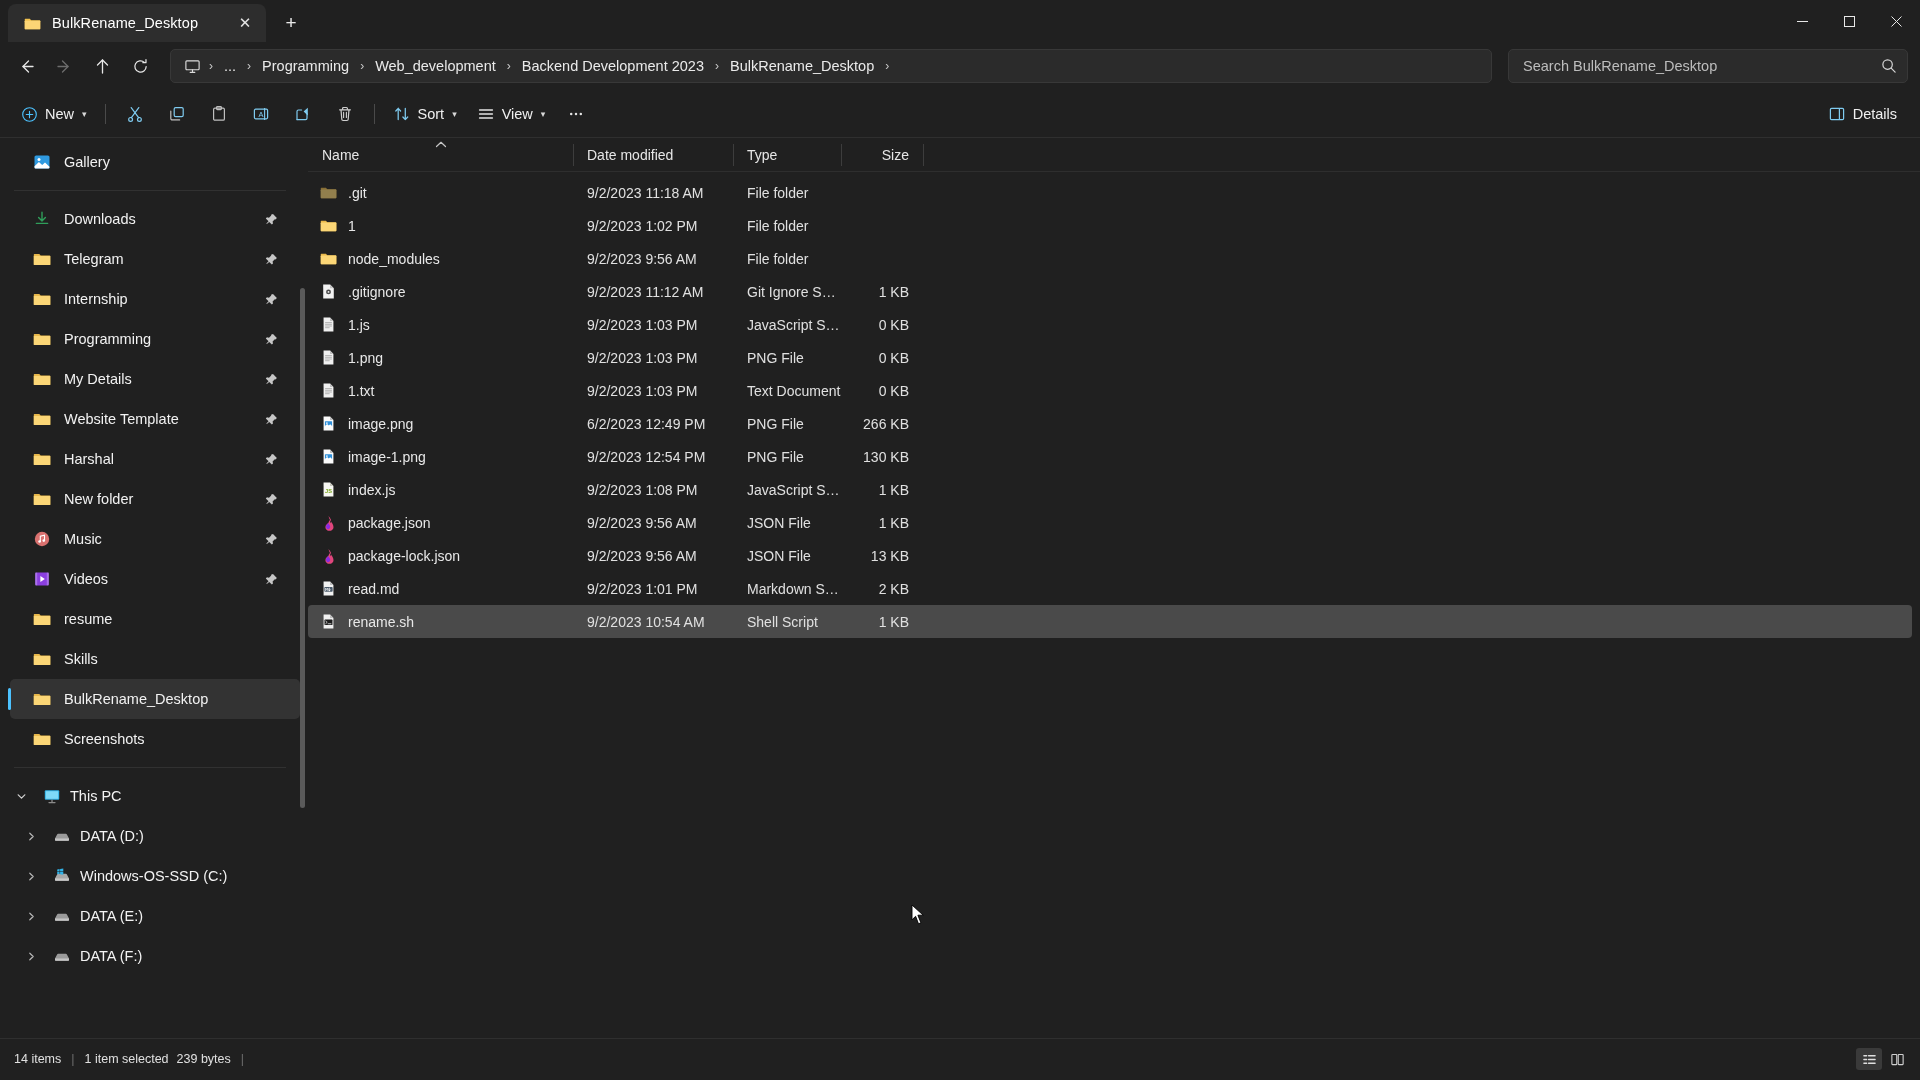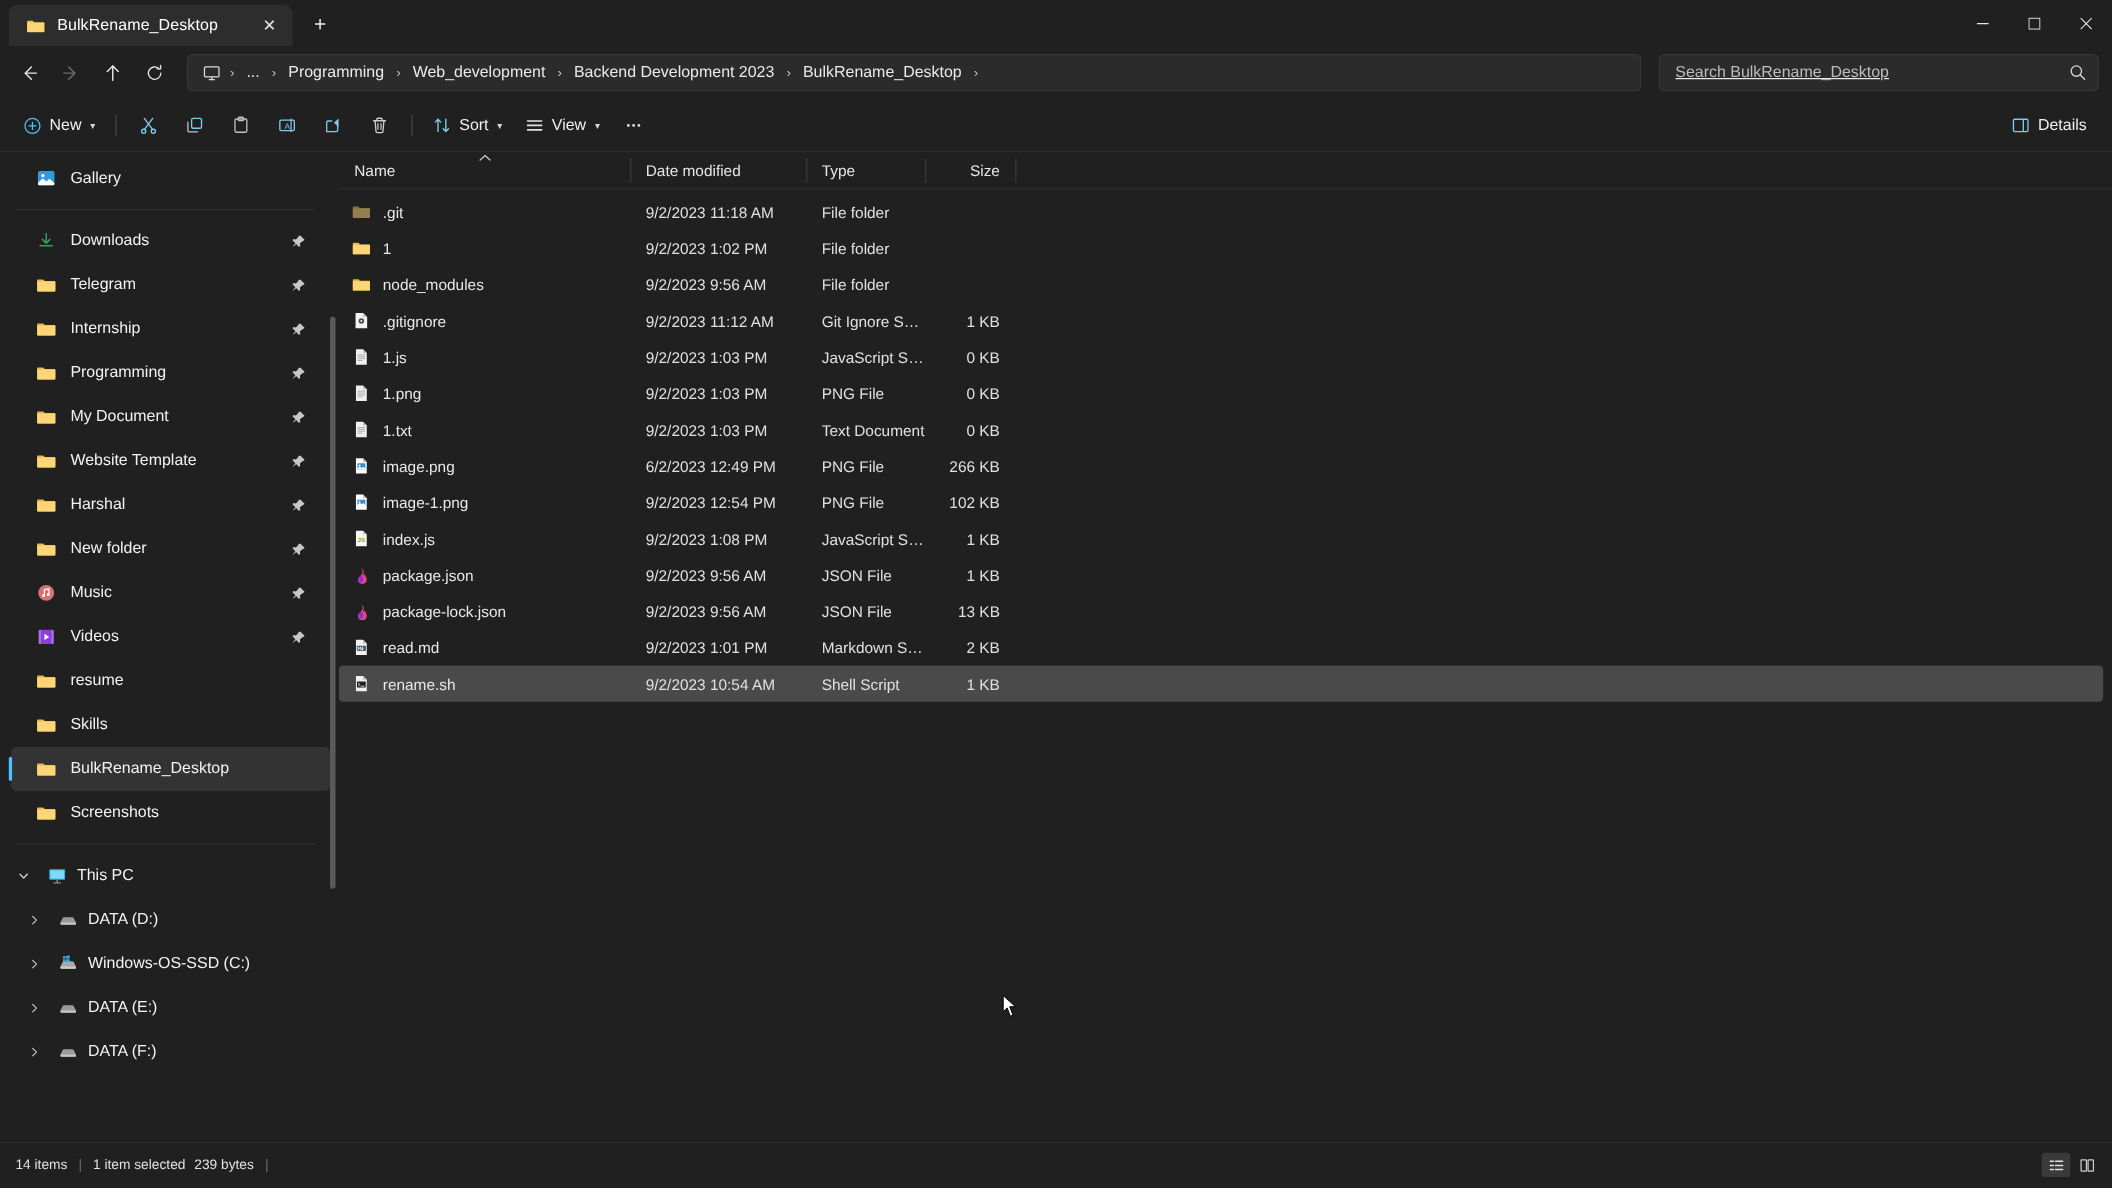--- a/index.html
+++ b/index.html
@@ -54,21 +54,21 @@
     display: flex; align-items: center; padding: 0 8px; gap: 1px; min-width: 0;
   }
   .crumb {
     font-size: 14.5px; color: #eaeaea; padding: 4px 7px; border-radius: 4px;
     white-space: nowrap;
   }
   .crumb-sep { color: #c9c9c9; font-size: 12px; padding: 0 3px; display:flex; align-items:center; }
   .crumb-icon { width: 26px; display: flex; align-items: center; justify-content: center; color: #dcdcdc; }
   .searchbox {
     width: 400px; height: 34px; background: #2b2b2b; border: 1px solid #383838;
-    border-radius: 5px; display: flex; align-items: center; padding: 0 10px 0 14px; text-decoration: underline;
+    border-radius: 5px; display: flex; align-items: center; padding: 0 10px 0 14px;
   }
   .searchbox input {
     flex: 1; background: transparent; border: none; outline: none;
     color: #c9c9c9; font-size: 14.5px; font-family: "Liberation Sans", sans-serif;
   }
   .searchbox input::placeholder { color: #bdbdbd; }
   .search-ico { color: #d6d6d6; display: flex; }
 
   
   .cmdbar {
@@ -435,21 +435,21 @@
         </span>
       </div>
 
       <div class="nav-item">
         <span class="nav-icon">
           <svg width="18" height="18" viewBox="0 0 18 18">
               <path d="M1.4 4h4.9l1.4 1.5h9c.3 0 .6.3.6.6v8.3c0 .3-.3.6-.6.6H1.4c-.3 0-.6-.3-.6-.6V4.6c0-.3.3-.6.6-.6z" fill="#e8b84b"></path>
               <path d="M1.4 5.9h15.3c.3 0 .6.3.6.6v7.9c0 .3-.3.6-.6.6H1.4c-.3 0-.6-.3-.6-.6V6.5c0-.3.3-.6.6-.6z" fill="#fbd676"></path>
             </svg>
         </span>
-        <span class="nav-label">My Document</span>
+        <span class="nav-label">My Details</span>
         <span class="pin">
           <svg width="13" height="13" viewBox="0 0 14 14">
               <path d="M8.6 1.2l4.2 4.2-1.5 1.5-.7-.2-2.4 2.4.4 2.2-1.2 1.2-2.9-2.9L2 11.9l-.5-.5 2.3-2.6-2.9-2.9 1.2-1.2 2.2.4 2.4-2.4-.2-.7z" fill="#c6c6c6"></path>
             </svg>
         </span>
       </div>
 
       <div class="nav-item">
         <span class="nav-icon">
           <svg width="18" height="18" viewBox="0 0 18 18">
@@ -813,21 +813,21 @@
                   <path d="M10.6 1.6l3.6 3.6h-3.6z" fill="#c0c0c0"></path>
                   <rect x="5.2" y="6.6" width="7.6" height="6" rx=".6" fill="#2f8fd8"></rect>
                   <circle cx="7.3" cy="8.6" r=".9" fill="#fff"></circle>
                   <path d="M5.2 11.6l2.3-2.1 1.8 1.6 1.5-1.3 2 1.8v.6a.5.5 0 0 1-.5.4H5.7a.5.5 0 0 1-.5-.4z" fill="#fff"></path>
                 </svg>
             </span>
             <span>image-1.png</span>
           </div>
           <div class="cell date">9/2/2023 12:54 PM</div>
           <div class="cell type">PNG File</div>
-          <div class="cell size">102 KB</div>
+          <div class="cell size">130 KB</div>
         </div>
 
         <div class="row">
           <div class="cell name">
             <span class="ficon">
               <svg width="17" height="17" viewBox="0 0 18 18">
                   <path d="M3.8 1.6h6.8l3.6 3.6v11.2H3.8z" fill="#f7f7f2"></path>
                   <path d="M10.6 1.6l3.6 3.6h-3.6z" fill="#c6c6bd"></path>
                   <text x="9" y="12.6" font-size="6" fill="#7aa61e" text-anchor="middle" font-family="Liberation Sans, sans-serif" font-weight="bold">JS</text>
                 </svg>

